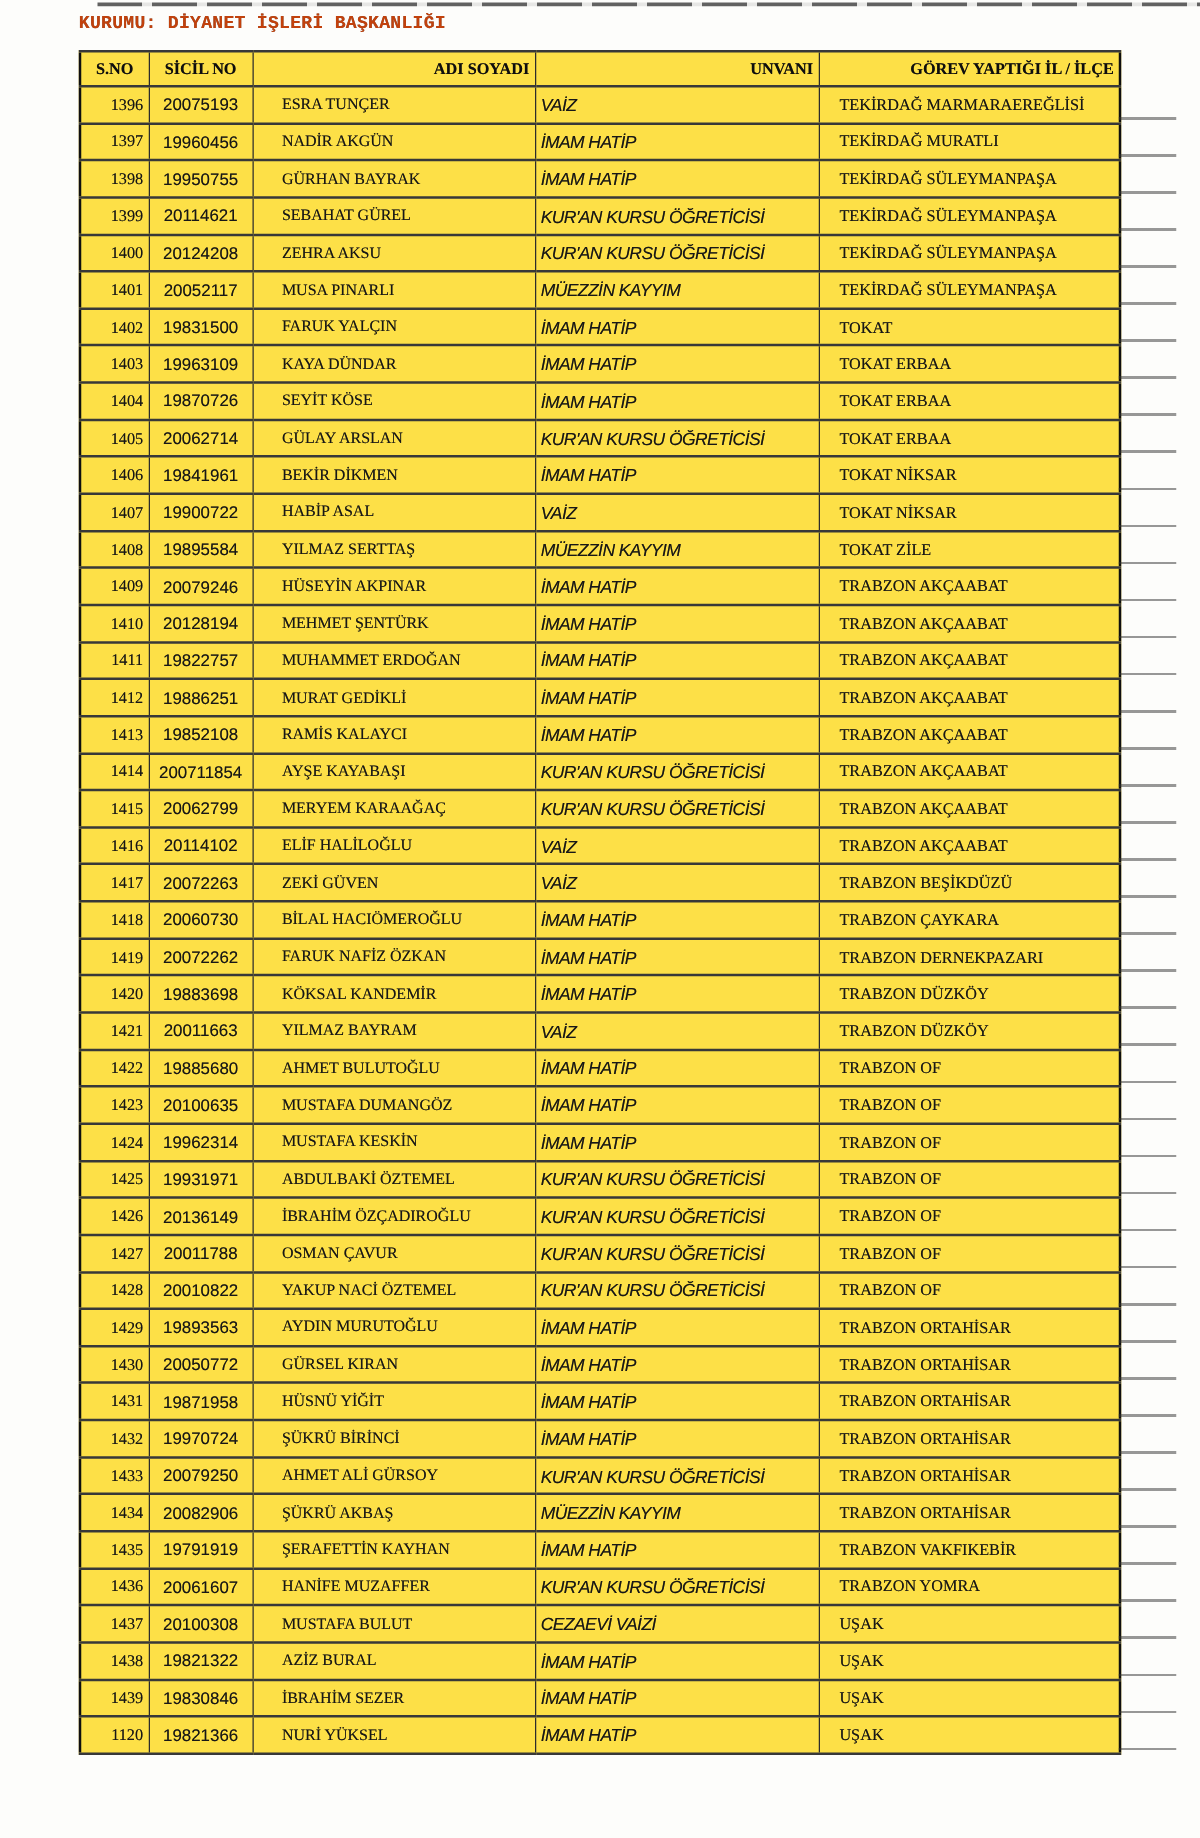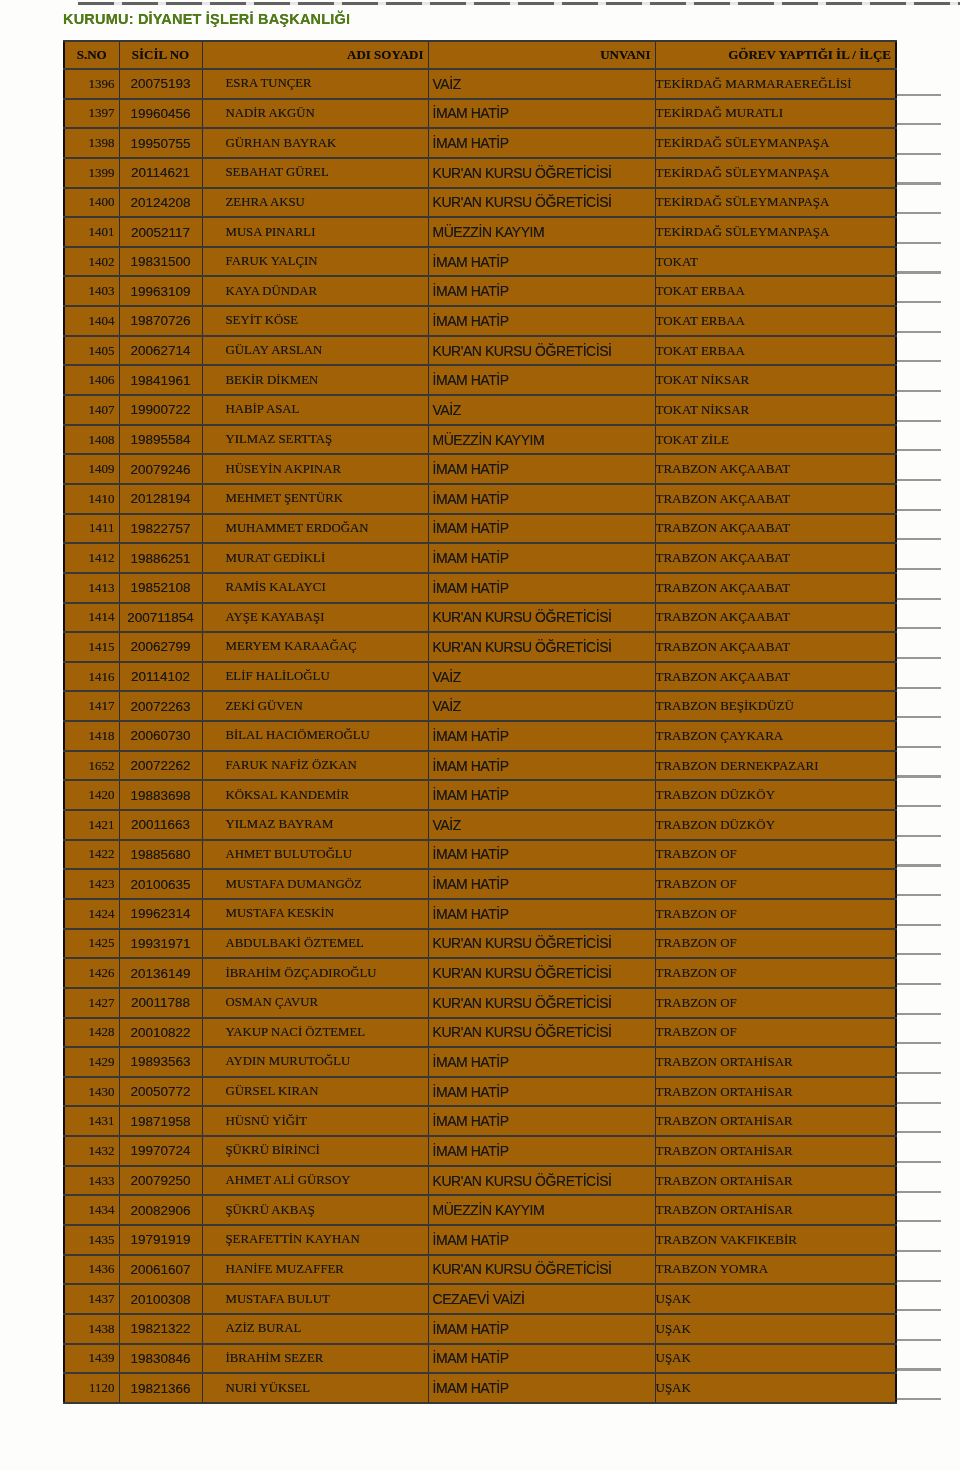--- a/index.html
+++ b/index.html
@@ -12,32 +12,32 @@
   }
   
   .scan-edge {
     position: absolute; top: 2px; left: 78px; width: 882px; height: 3px;
     background: repeating-linear-gradient(to right,
       rgba(25,25,25,.85) 0 36px, rgba(25,25,25,.12) 36px 44px);
     opacity: .8;
   }
   .doc-title {
     position: absolute; left: 63px; top: 11px;
-    font-family: Liberation Sans, sans-serif;
+    font-family: Liberation Mono, monospace;
     font-weight: bold; font-size: 14.5px; letter-spacing: .2px;
-    color: #4d7c0f;
+    color: #c2410c;
     text-shadow: 0 0 .5px rgba(20,20,20,.6);
     white-space: nowrap;
   }
   table.roster {
     position: absolute; left: 63px; top: 40px;
     width: 832px;
     border-collapse: collapse; table-layout: fixed;
     border: 2.8px solid #0f0f0f;
-    background: #a16207;
+    background: #fde047;
   }
   th, td {
     border-left: 1.6px solid #2c2c2c;
     border-right: 1.6px solid #2c2c2c;
     border-top: 2.4px solid #383838;
     border-bottom: 2.4px solid #383838;
     overflow: hidden; white-space: nowrap;
     padding: 0 4px;
     color: #171717;
     text-shadow: 0 0 .4px rgba(10,10,10,.55);
@@ -48,22 +48,22 @@
   th {
     font-family: "Liberation Serif", serif;
     font-weight: bold; font-size: 13px;
     text-align: right; padding-left: 6px;
     color: #0e0e0e;
   }
   th.c0, th.c1 { text-align: center; padding-left: 4px; }
   td.c0 { text-align: right; font-family: "Liberation Serif", serif; font-size: 13px; }
   td.c1 { text-align: center; font-family: "Liberation Sans", sans-serif; font-size: 13.5px; }
   td.c2 { font-family: "Liberation Serif", serif; font-size: 12.8px; padding-left: 23px; }
-  td.c3 { font-family: "Liberation Sans", sans-serif; font-size: 14px; letter-spacing: -.45px; padding-left: 4px; }
-  td.c4 { font-family: "Liberation Serif", serif; font-size: 13px; padding-left: 0; }
+  td.c3 { font-family: "Liberation Sans", sans-serif; font-size: 14px; letter-spacing: -.45px; padding-left: 4px; font-style: italic; }
+  td.c4 { font-family: "Liberation Serif", serif; font-size: 13px; padding-left: 16px; }
   
   .bleed {
     position: absolute; left: 895px; top: 66px; width: 46px; height: 1337px;
     background: repeating-linear-gradient(to bottom,
       transparent 0 27.55px, rgba(50,50,50,.5) 27.55px 29.65px);
   }
 </style>
 </head>
 <body>
 
@@ -244,21 +244,21 @@
         <td class="c4">TRABZON BEŞİKDÜZÜ</td>
       </tr>
       <tr>
         <td class="c0">1418</td>
         <td class="c1">20060730</td>
         <td class="c2">BİLAL HACIÖMEROĞLU</td>
         <td class="c3">İMAM HATİP</td>
         <td class="c4">TRABZON ÇAYKARA</td>
       </tr>
       <tr>
-        <td class="c0">1652</td>
+        <td class="c0">1419</td>
         <td class="c1">20072262</td>
         <td class="c2">FARUK NAFİZ ÖZKAN</td>
         <td class="c3">İMAM HATİP</td>
         <td class="c4">TRABZON DERNEKPAZARI</td>
       </tr>
       <tr>
         <td class="c0">1420</td>
         <td class="c1">19883698</td>
         <td class="c2">KÖKSAL KANDEMİR</td>
         <td class="c3">İMAM HATİP</td>

